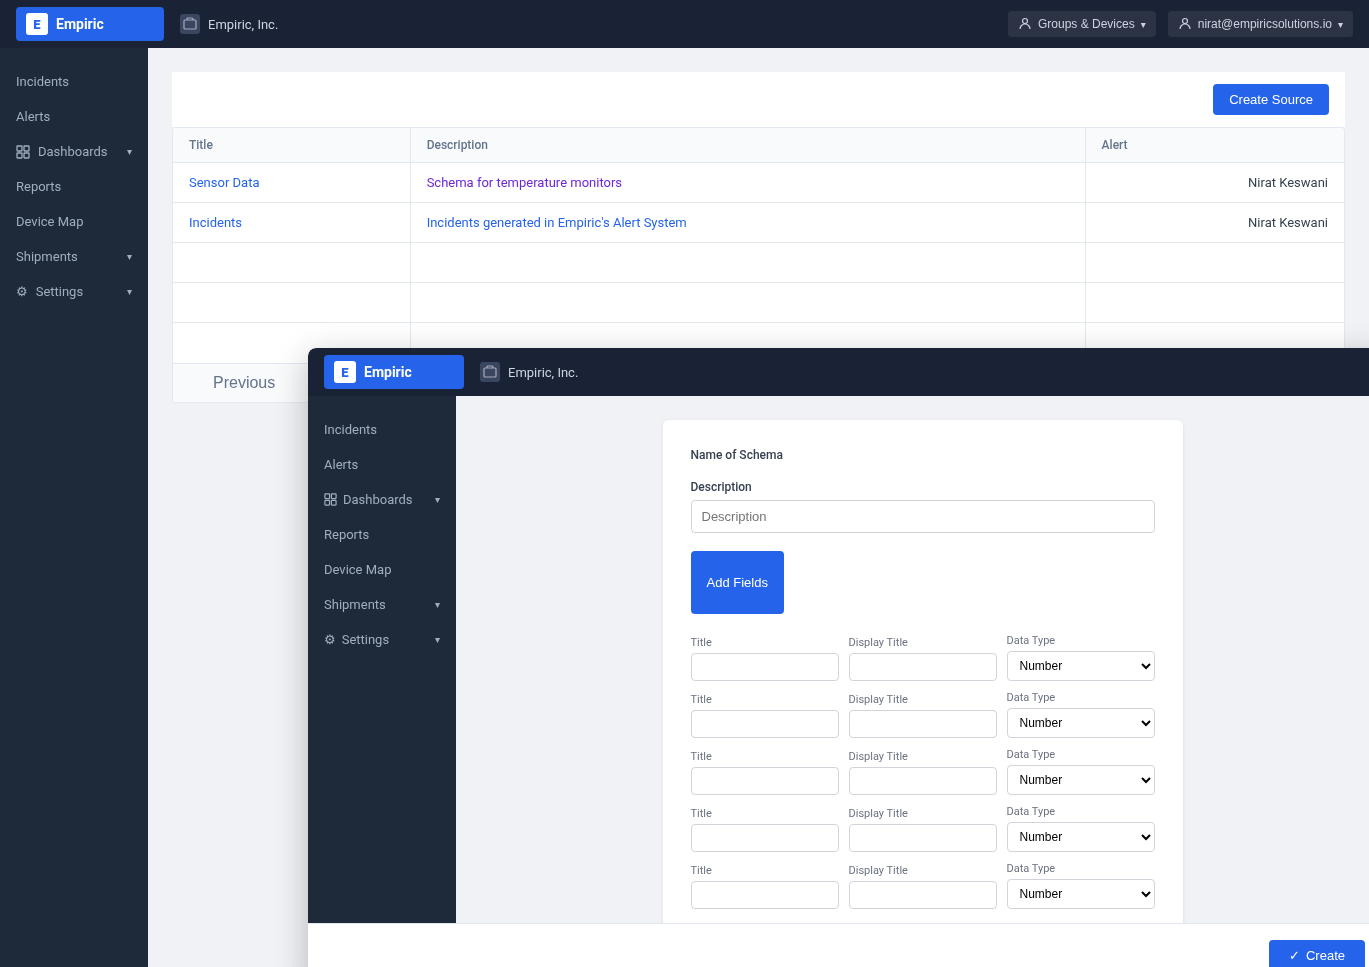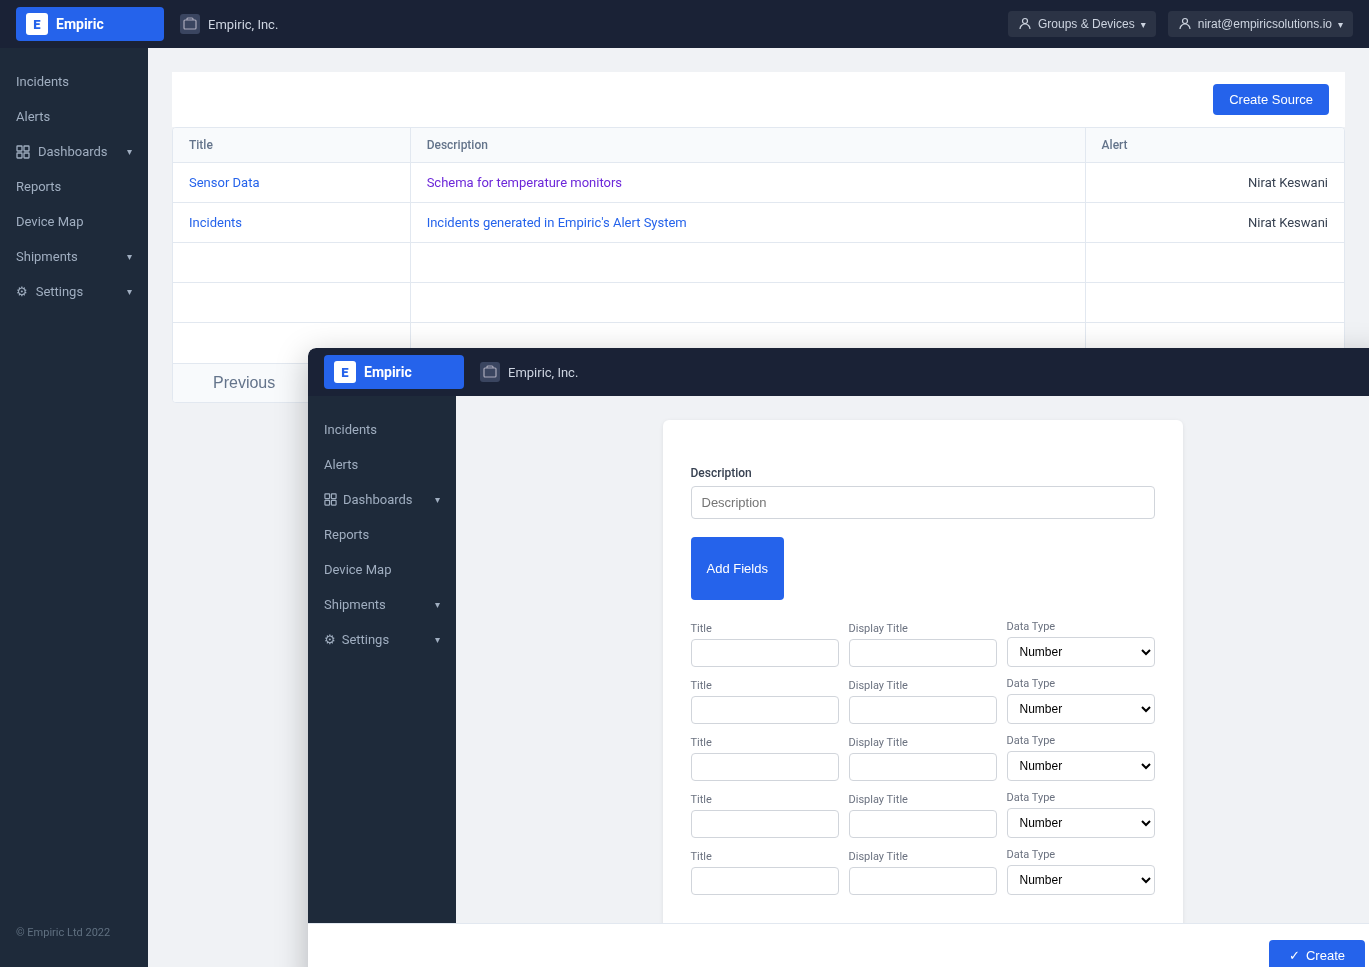--- a/index.html
+++ b/index.html
@@ -278,23 +278,20 @@
     </div>
   </div>
   <div class="sidebar-group">
     <div class="sidebar-group-header">
       <div class="icon-left">
         <span class="gear-icon">⚙</span>
         <span>Settings</span>
       </div>
       <span class="chevron">▾</span>
     </div>
-  </div>
-  <div class="sidebar-footer">
-    <span>© Empiric Ltd 2022</span>
   </div>
 </aside>
 
 <main class="main">
   <div class="table-toolbar">
     <button class="btn-primary">
       <span>Create Source</span>
     </button>
   </div>
   <div class="table-container">
@@ -410,20 +407,21 @@
               <span>Settings</span>
             </div>
             <span class="chevron">▾</span>
           </div>
         </div>
 
         <div class="window-main">
           <div class="form-card">
             
             <div class="form-group">
+              <label class="form-label">Name of Schema</label>
             </div>
             
             <div class="form-group">
               <label class="form-label">Description</label>
               <input class="form-input" type="text" placeholder="Description" style="">
             </div>
             
             <button class="btn-add-fields">
               <span>Add Fields</span>
             </button>

